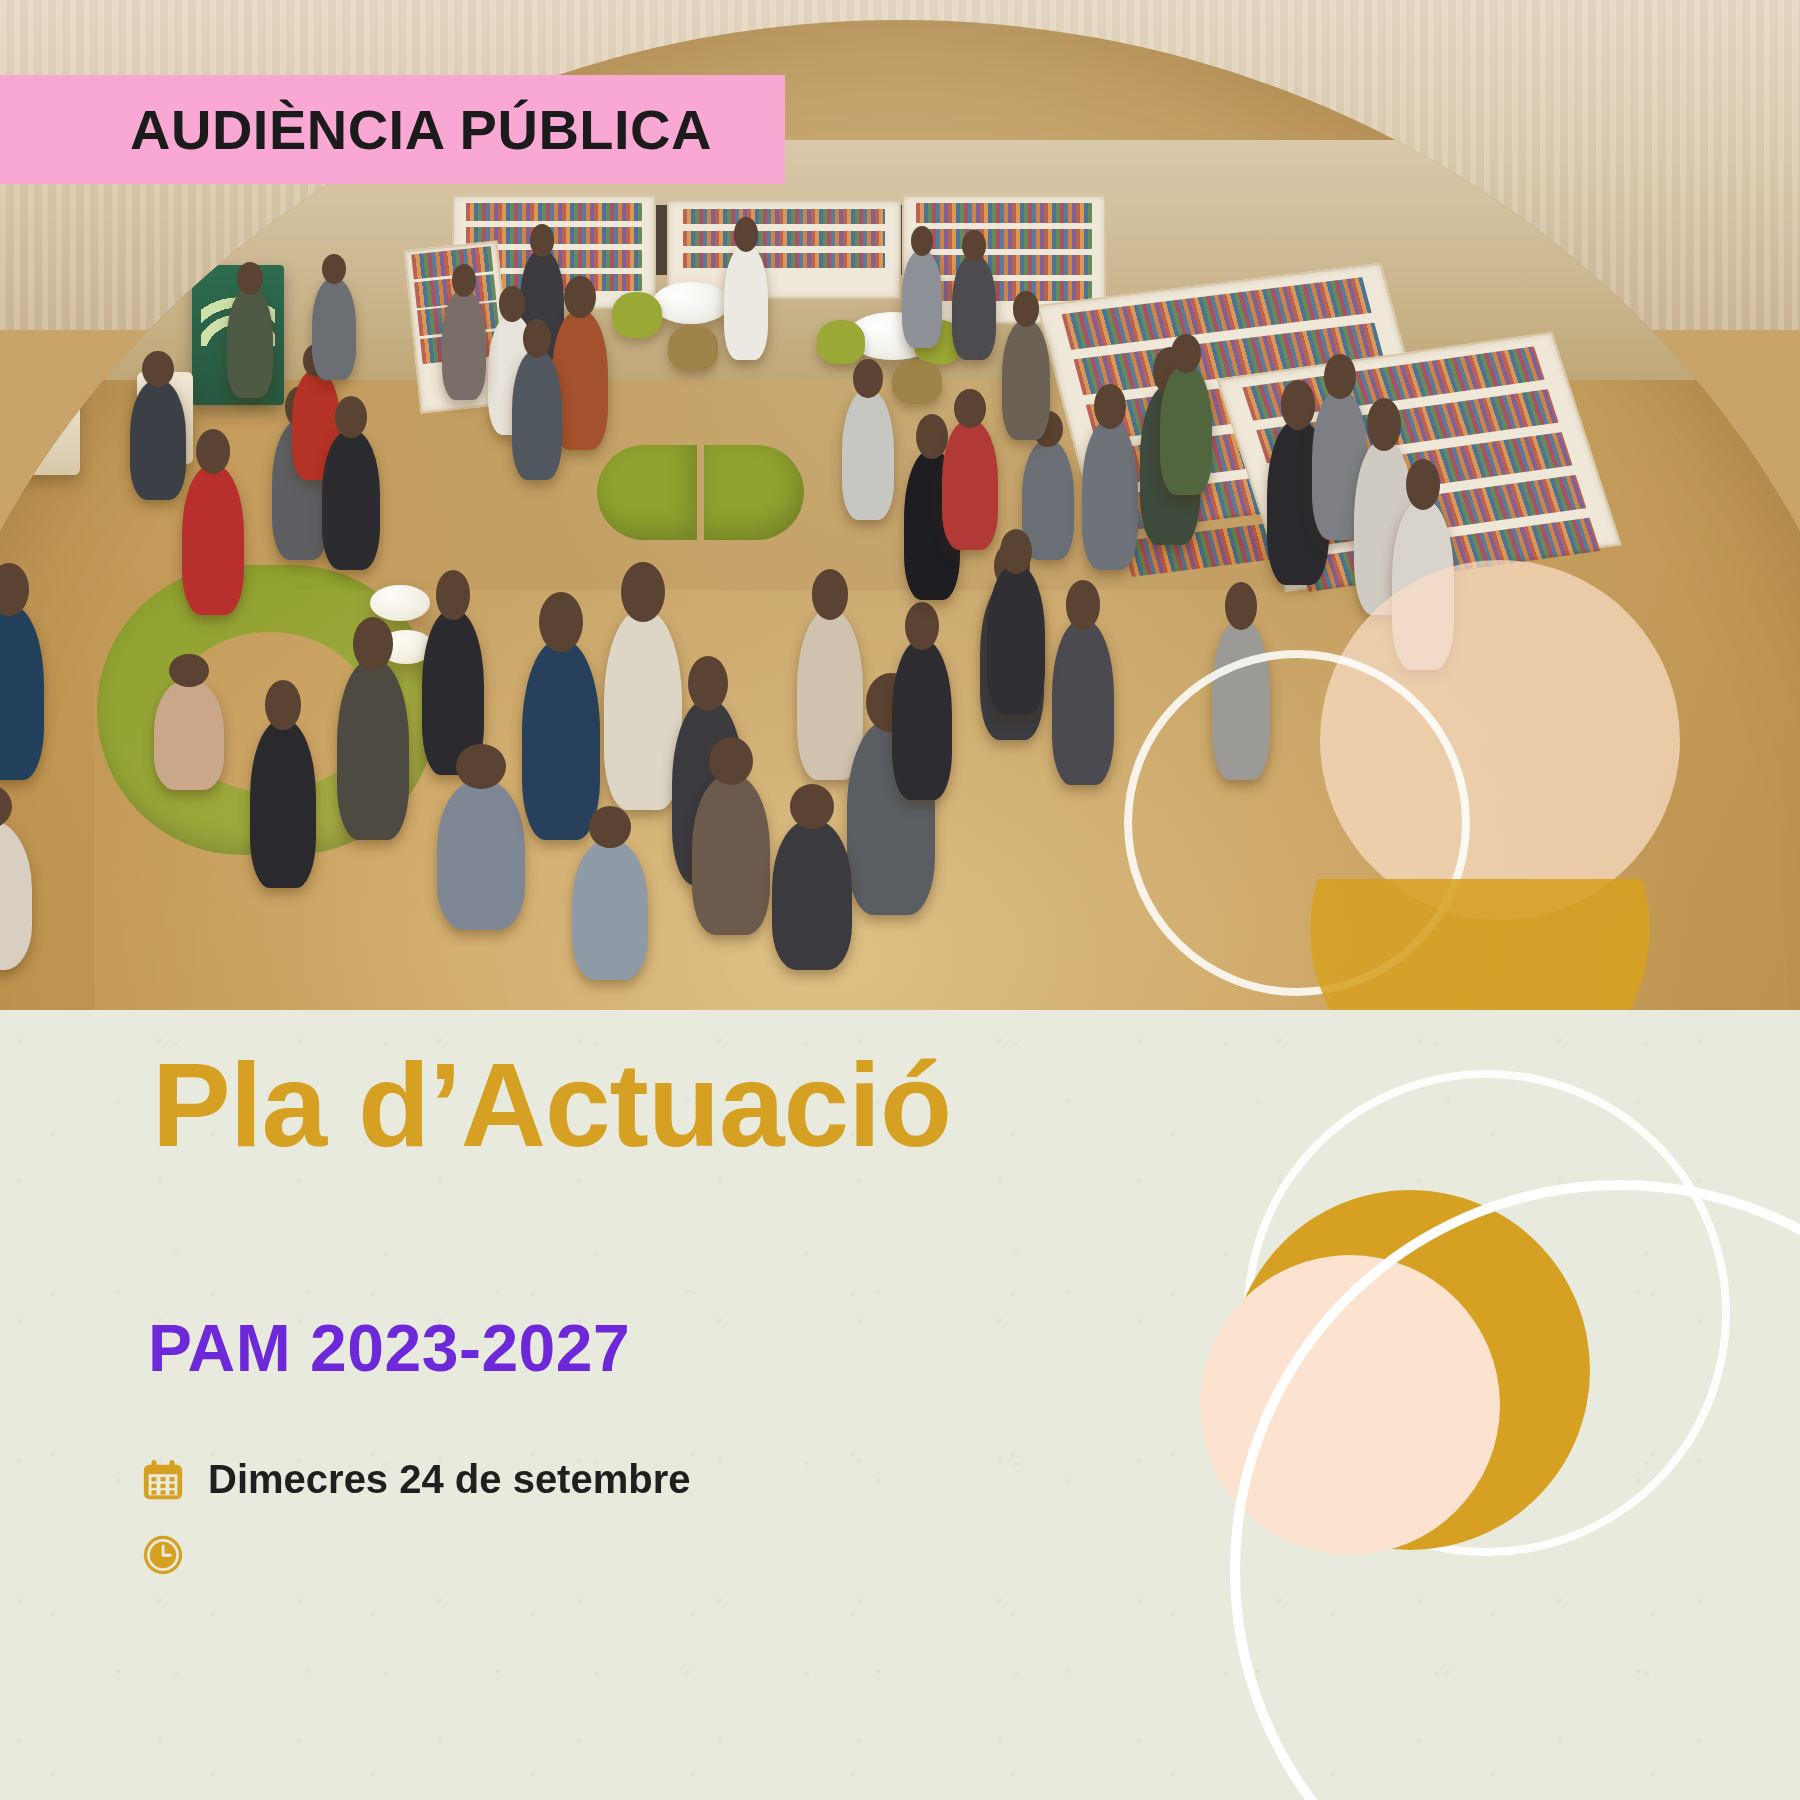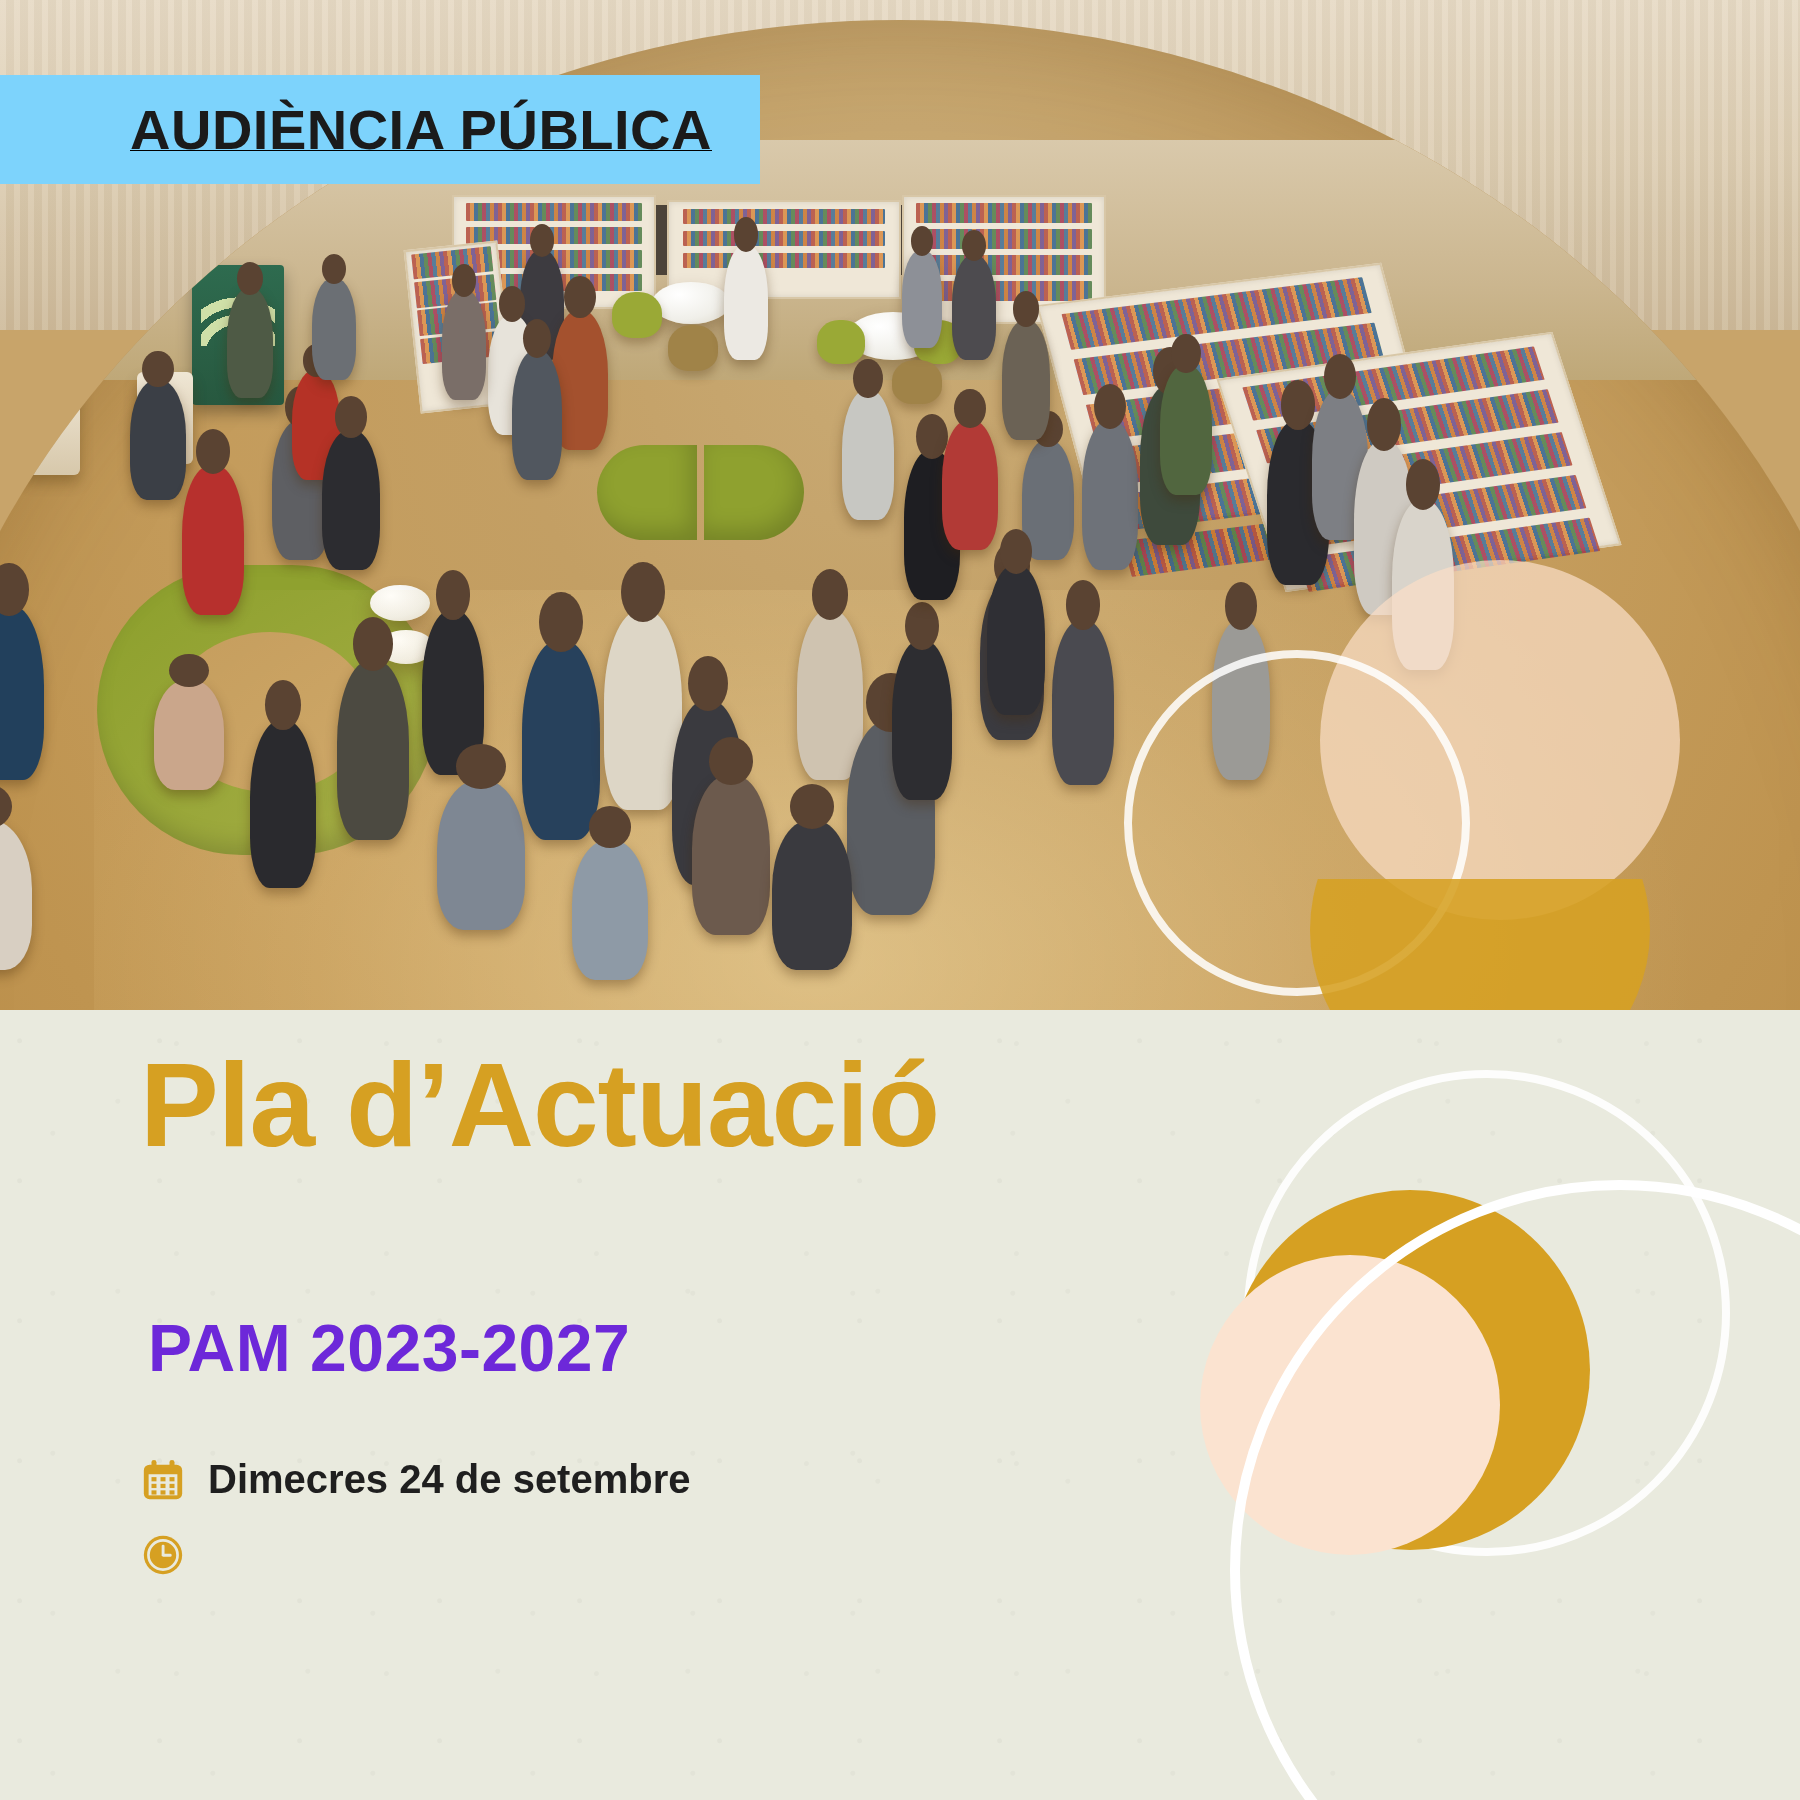--- a/index.html
+++ b/index.html
@@ -161,37 +161,36 @@
       radial-gradient(circle at 33% 77%, rgba(0,0,0,.03) 0 2px, transparent 3px),
       radial-gradient(circle at 84% 16%, rgba(0,0,0,.03) 0 2px, transparent 3px);
     background-size: 140px 140px, 190px 190px, 160px 160px, 210px 210px;
     opacity:.8;
   }
 
   
   .tag {
     position:absolute;
     left:0; top:75px;
-    background:#7dd3fc;
-    padding: 22px 48px 22px 130px;
+    background:#f9a8d4;
+    padding: 22px 73px 22px 130px;
     z-index: 30;
-    text-decoration: underline;
   }
   .tag span {
     font-size: 56px;
     font-weight: 800;
     letter-spacing: .5px;
     color:#1b1b1b;
     font-family:"Liberation Sans", sans-serif;
     white-space: nowrap;
   }
 
   .title {
     position:absolute;
-    left:140px;
+    left:152px;
     top:1045px;
     z-index:20;
     color:#d6a022;
     font-size: 118px;
     line-height: 1.02;
     font-weight: 800;
     letter-spacing: -1px;
   }
   .title .l2 { display:block; }
 

